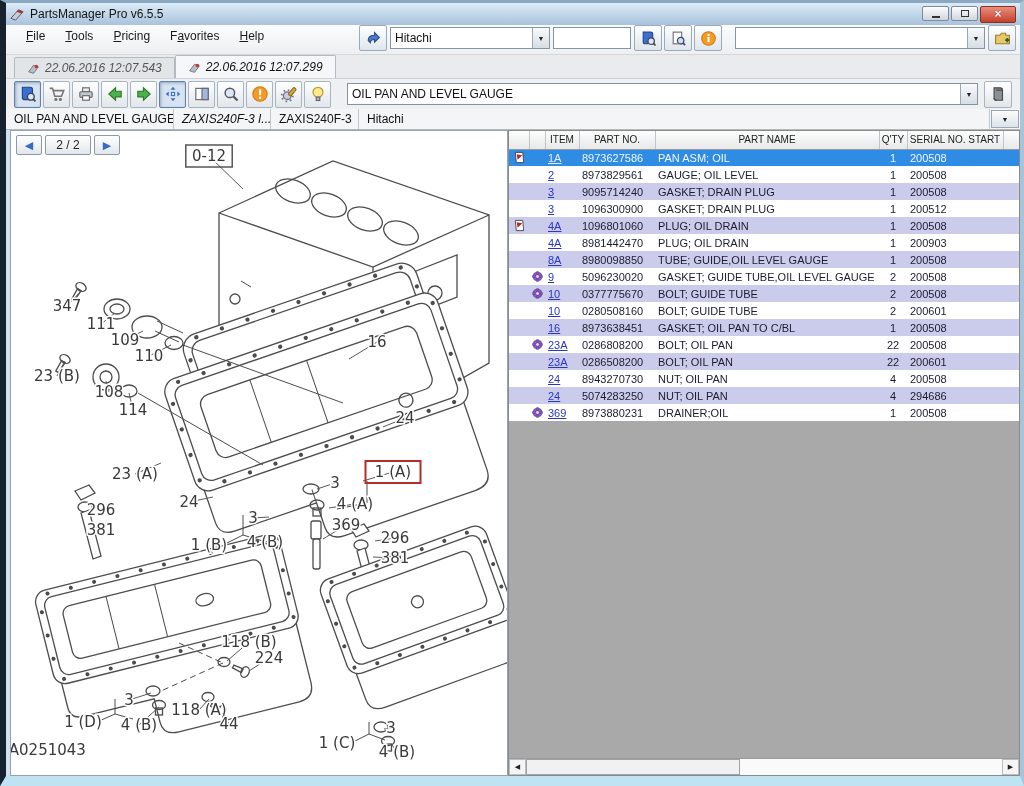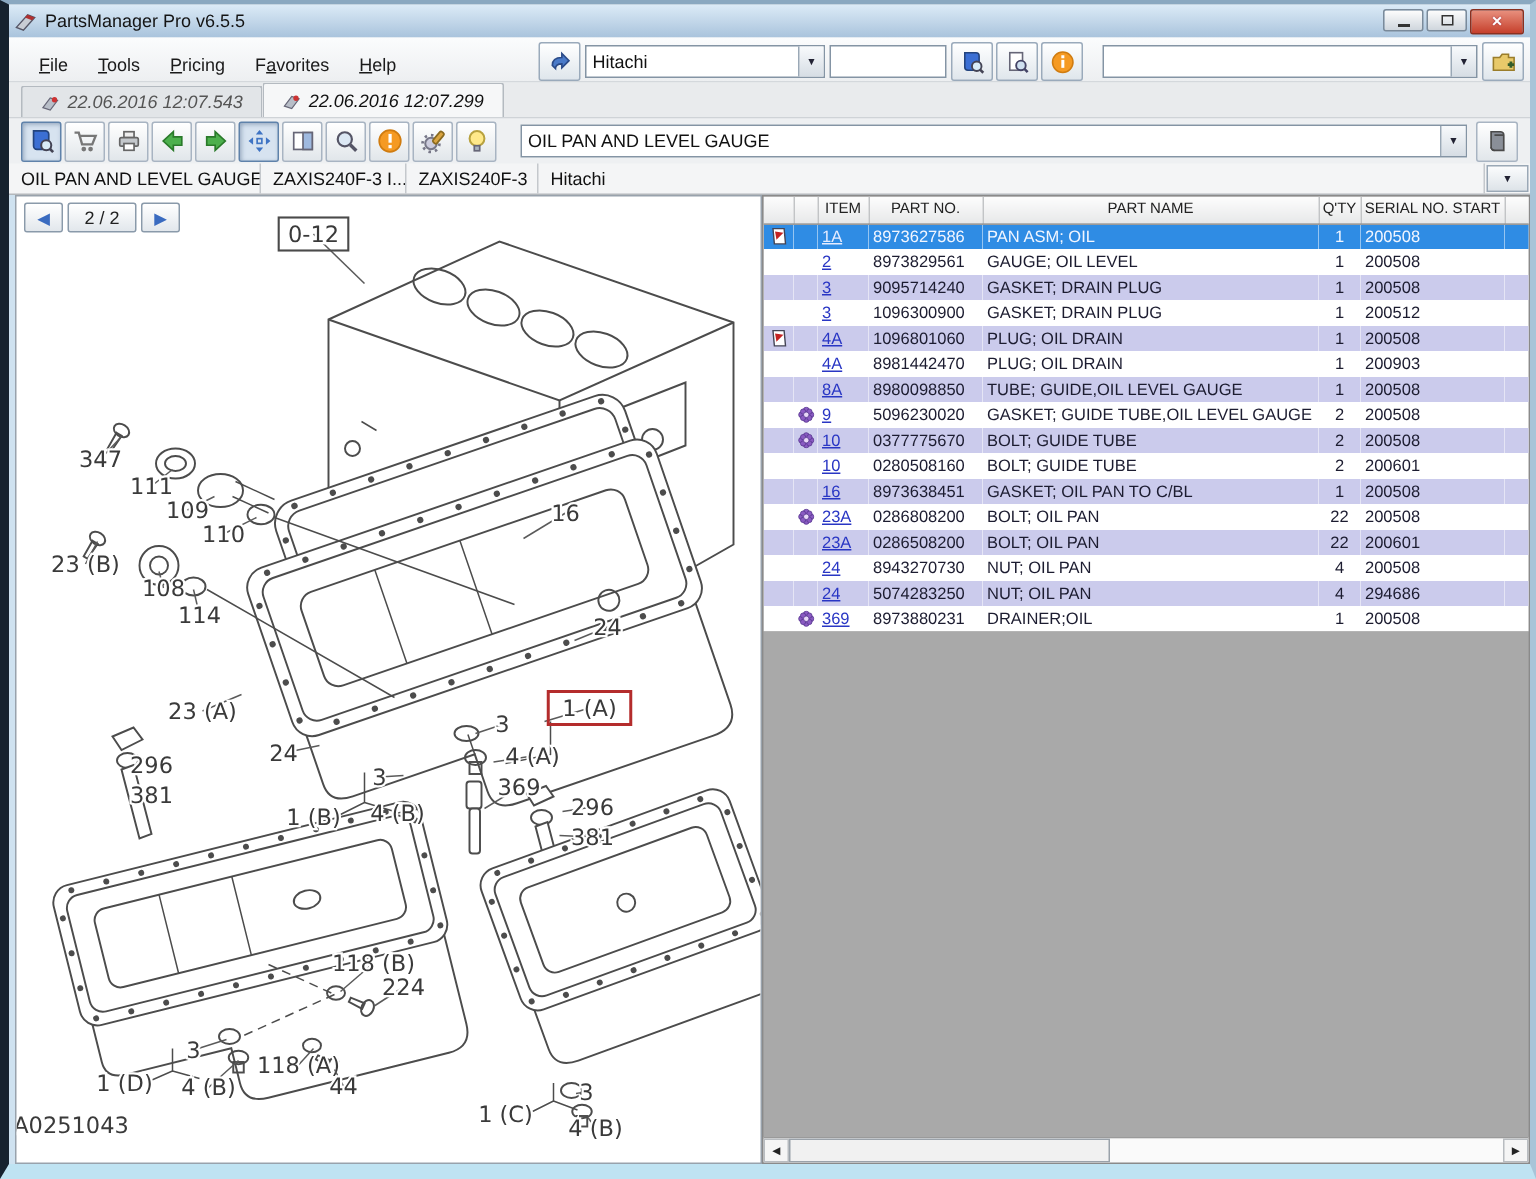--- a/index.html
+++ b/index.html
@@ -12,21 +12,21 @@
   .appicon svg{width:15px;height:15px;display:block;}
   .title-text{font-size:12px;color:#141414;margin-left:5px;flex:1;white-space:nowrap;}
   .winbtns{display:flex;gap:2px;align-items:flex-start;}
   .wbtn{height:15px;width:27px;border:1px solid #7a8a9a;border-radius:2px;background:linear-gradient(#fdfdfd,#cfd6dd);
     display:flex;align-items:center;justify-content:center;padding:0;cursor:default;}
   .wbtn.close{width:36px;height:17px;background:linear-gradient(#e8907e,#c6402c);border-color:#8a3020;}
   .glyph-min{width:8px;height:2px;background:#333;margin-top:7px;}
   .glyph-max{width:8px;height:7px;border:1.5px solid #333;}
   .glyph-x{color:#fff;font-size:12px;font-weight:bold;line-height:1;text-shadow:0 0 1px #802;}
   
-  .menurow{height:30px;display:flex;align-items:flex-end;background:linear-gradient(#fbfcfd,#edeff1);
+  .menurow{height:30px;display:flex;align-items:flex-start;background:linear-gradient(#fbfcfd,#edeff1);
     border-bottom:1px solid #d4d8dc;padding:0 4px 0 10px;flex:none;}
   .menus{display:flex;align-items:center;}
   .menu-item{font-size:12px;padding:4px 10px;color:#1a1a1a;white-space:nowrap;}
   .quickbar{margin-left:auto;display:flex;align-items:center;gap:3px;}
   .qbtn{width:28px;height:26px;border:1px solid #9aaabb;border-radius:2px;background:linear-gradient(#ffffff,#dfe6ec);
     display:flex;align-items:center;justify-content:center;padding:0;}
   .qbtn svg{width:17px;height:17px;}
   .btngroup{display:flex;gap:2px;}
   .combo{height:22px;border:1px solid #8494a4;background:#fff;display:flex;align-items:center;font-size:12px;}
   .combo .combo-val{flex:1;padding:0 4px;white-space:nowrap;overflow:hidden;color:#111;}
@@ -46,21 +46,21 @@
   .tbtn{width:27px;height:27px;border:1px solid #a8b4c2;border-radius:2px;background:linear-gradient(#ffffff,#e1e6ea);
     display:flex;align-items:center;justify-content:center;padding:0;flex:none;}
   .tbtn svg{width:18px;height:18px;}
   .tbtn.pressed{border-color:#5f82aa;background:#d7e3f0;box-shadow:inset 1px 1px 3px rgba(30,60,100,.35);}
   .section-combo{flex:1;margin-left:14px;}
   .bookbtn{margin-left:4px;width:28px;}
   
   .crumbrow{height:21px;display:flex;align-items:stretch;border-bottom:1px solid #b4b8bc;background:#f4f5f6;font-size:12px;flex:none;}
   .crumb{display:flex;align-items:center;padding:0 8px;border-right:1px solid #c4c8cc;white-space:nowrap;overflow:hidden;color:#111;}
   .crumb.c0{width:168px;flex:none;}
-  .crumb.c1{width:97px;flex:none;}
+  .crumb.c1{width:97px;flex:none;font-style:italic;}
   .crumb.c2{width:88px;flex:none;}
   .crumb.c3{flex:1;}
   .crumbbtn{width:28px;flex:none;border:1px solid #9aa8b6;background:linear-gradient(#fbfcfd,#dde3e8);
     display:flex;align-items:center;justify-content:center;font-size:7px;color:#223;margin:1px;}
   
   .main{flex:1;display:flex;border-left:4px solid #cfe2f0;min-height:0;}
   .canvas{width:498px;flex:none;background:#fff;border:1px solid #98a2ac;position:relative;overflow:hidden;}
   .pager{position:absolute;top:4px;left:5px;display:flex;gap:3px;z-index:2;}
   .pbtn{height:20px;min-width:26px;border:1px solid #8a9aaa;background:linear-gradient(#ffffff,#e2e7ec);
     display:flex;align-items:center;justify-content:center;border-radius:2px;font-size:11px;color:#2f62b8;padding:0 3px;}

